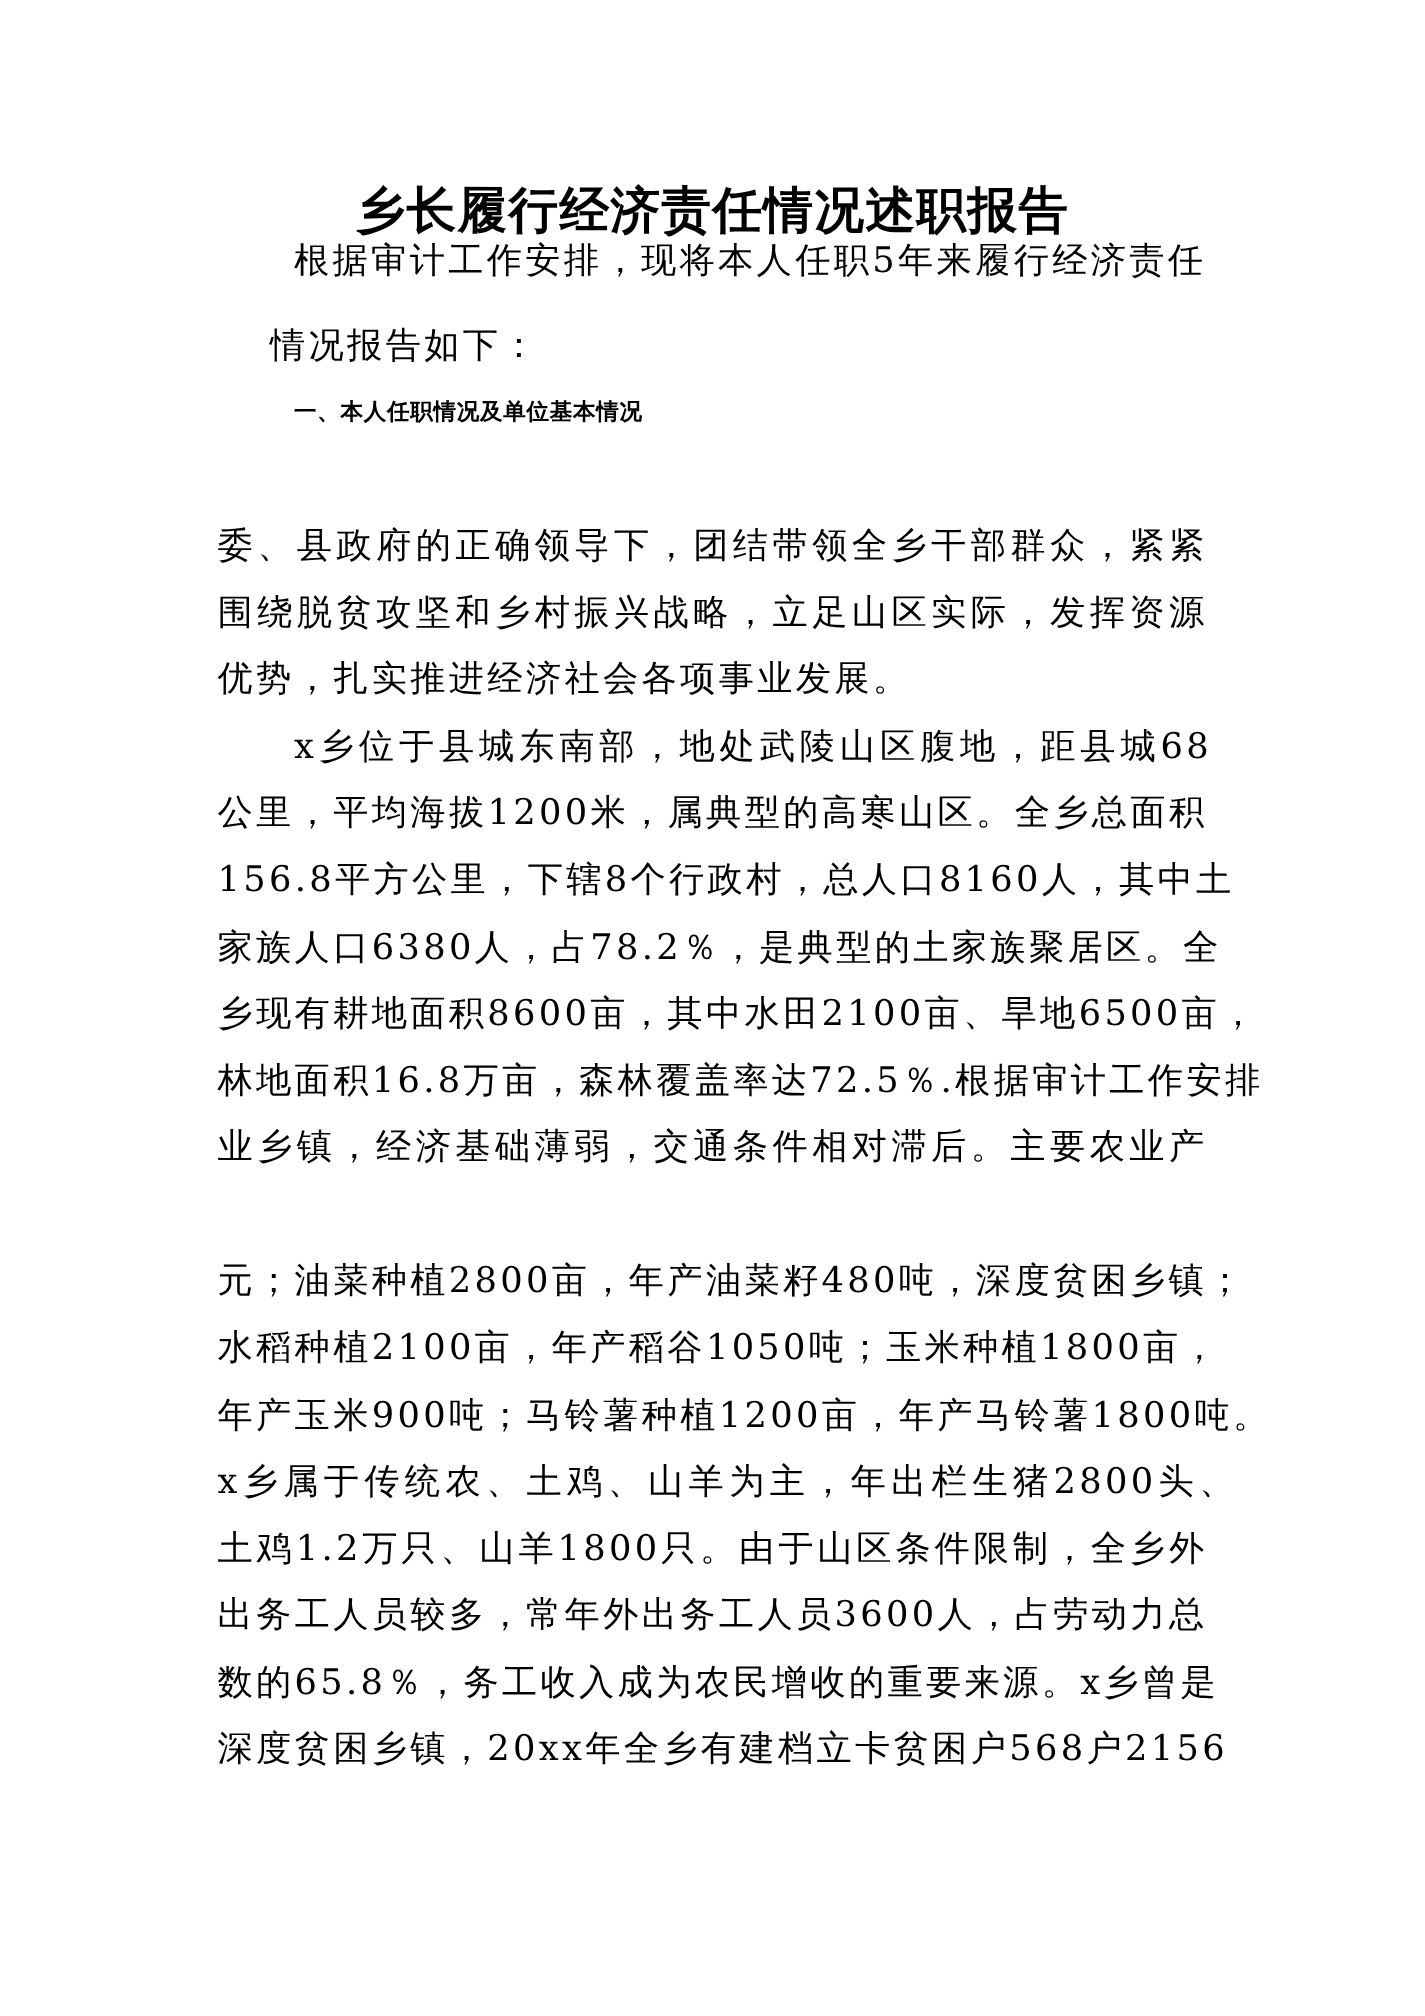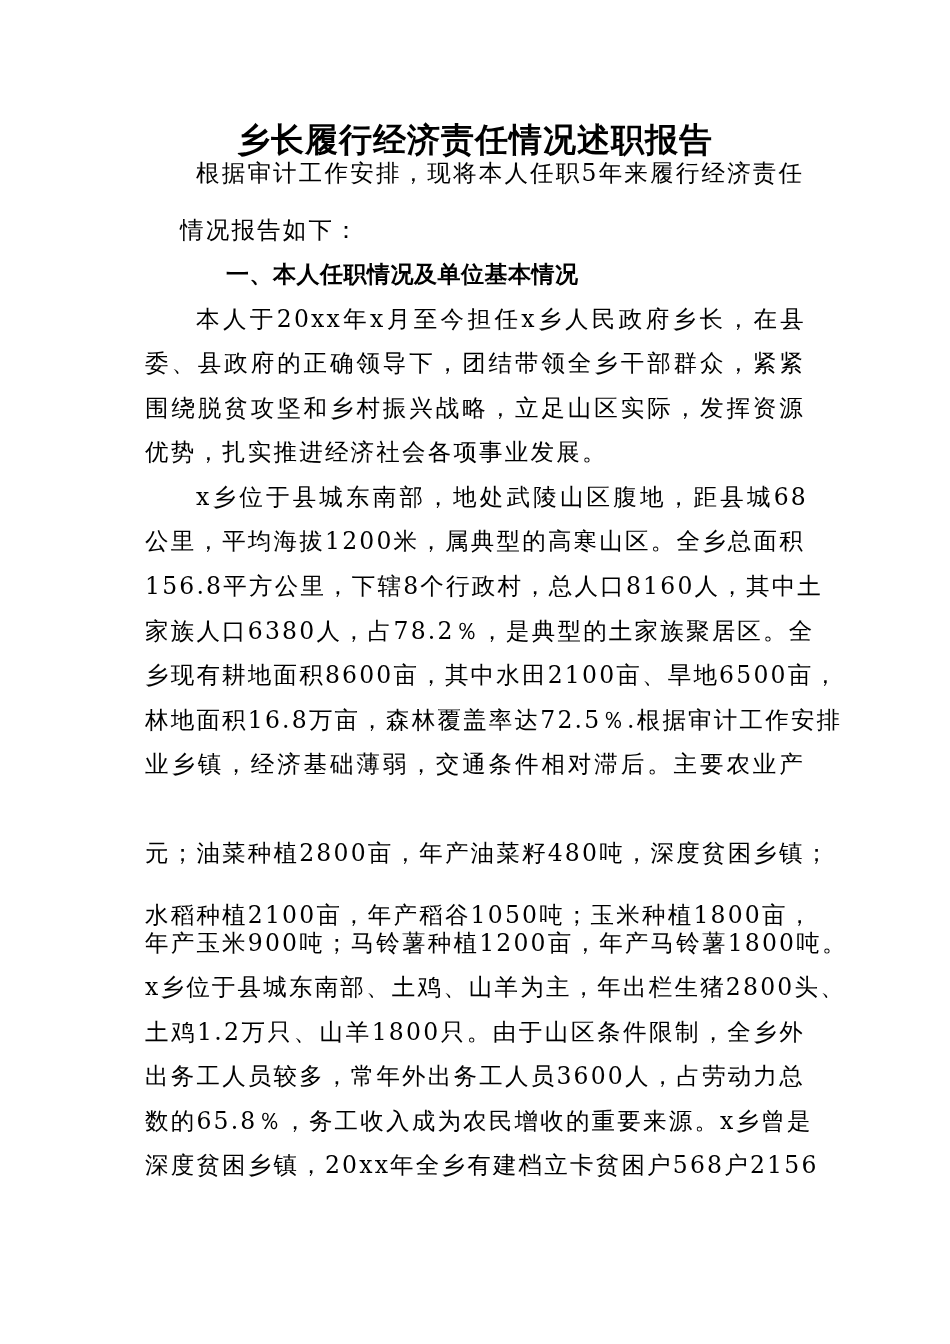--- a/index.html
+++ b/index.html
@@ -45,55 +45,53 @@
       font-family: "DejaVu Serif", "Liberation Serif", serif;
     }
     .line.indent { left: 196px; }
     .line.justify {
       text-align: justify;
       text-align-last: justify;
     }
     .heading {
       position: absolute;
       left: 196px;
-      font-size: 23px;
+      font-size: 15px;
       line-height: 30px;
       font-weight: bold;
       white-space: nowrap;
       letter-spacing: 0.5px;
       font-family: "DejaVu Sans", "Liberation Sans", sans-serif;
-      margin-left: 30px;
     }
   </style>
 </head>
 <body>
 
 <div class="page">
 
   <div class="title">乡长履行经济责任情况述职报告</div>
 
   <div class="line indent" style="top:158px; width:629px;">根据审计工作安排，现将本人任职5年来履行经济责任</div>
   <div class="line" style="top:215px;margin-left:35px;">情况报告如下：</div>
 
   <div class="heading" style="top:259px;">一、本人任职情况及单位基本情况</div>
 
-  <div class="line indent justify" style="top:304px; width:610px;">本人于20xx年x月至今担任x乡人民政府乡长，在县</div>
   <div class="line justify" style="top:348px; width:660px;">委、县政府的正确领导下，团结带领全乡干部群众，紧紧</div>
   <div class="line justify" style="top:393px; width:660px;">围绕脱贫攻坚和乡村振兴战略，立足山区实际，发挥资源</div>
   <div class="line" style="top:437px;">优势，扎实推进经济社会各项事业发展。</div>
 
   <div class="line indent justify" style="top:482px; width:612px;">x乡位于县城东南部，地处武陵山区腹地，距县城68</div>
   <div class="line justify" style="top:526px; width:660px;">公里，平均海拔1200米，属典型的高寒山区。全乡总面积</div>
   <div class="line justify" style="top:571px; width:660px;">156.8平方公里，下辖8个行政村，总人口8160人，其中土</div>
   <div class="line justify" style="top:616px; width:660px;">家族人口6380人，占78.2％，是典型的土家族聚居区。全</div>
   <div class="line justify" style="top:660px; width:675px;">乡现有耕地面积8600亩，其中水田2100亩、旱地6500亩，</div>
   <div class="line justify" style="top:705px; width:660px;">林地面积16.8万亩，森林覆盖率达72.5％.根据审计工作安排</div>
   <div class="line justify" style="top:749px; width:660px;">业乡镇，经济基础薄弱，交通条件相对滞后。主要农业产</div>
   <div class="line justify" style="top:838px; width:655px;">元；油菜种植2800亩，年产油菜籽480吨，深度贫困乡镇；</div>
-  <div class="line justify" style="top:883px; width:655px;margin-top:17px;">水稻种植2100亩，年产稻谷1050吨；玉米种植1800亩，</div>
+  <div class="line justify" style="top:883px; width:655px;">水稻种植2100亩，年产稻谷1050吨；玉米种植1800亩，</div>
   <div class="line justify" style="top:928px; width:685px;">年产玉米900吨；马铃薯种植1200亩，年产马铃薯1800吨。</div>
-  <div class="line justify" style="top:972px; width:680px;">x乡位于县城东南部、土鸡、山羊为主，年出栏生猪2800头、</div>
+  <div class="line justify" style="top:972px; width:680px;">x乡属于传统农、土鸡、山羊为主，年出栏生猪2800头、</div>
   <div class="line justify" style="top:1017px; width:660px;">土鸡1.2万只、山羊1800只。由于山区条件限制，全乡外</div>
   <div class="line justify" style="top:1061px; width:660px;">出务工人员较多，常年外出务工人员3600人，占劳动力总</div>
   <div class="line justify" style="top:1106px; width:660px;">数的65.8％，务工收入成为农民增收的重要来源。x乡曾是</div>
   <div class="line justify" style="top:1150px; width:662px;">深度贫困乡镇，20xx年全乡有建档立卡贫困户568户2156</div>
 
 </div>
 
 </body></html>

